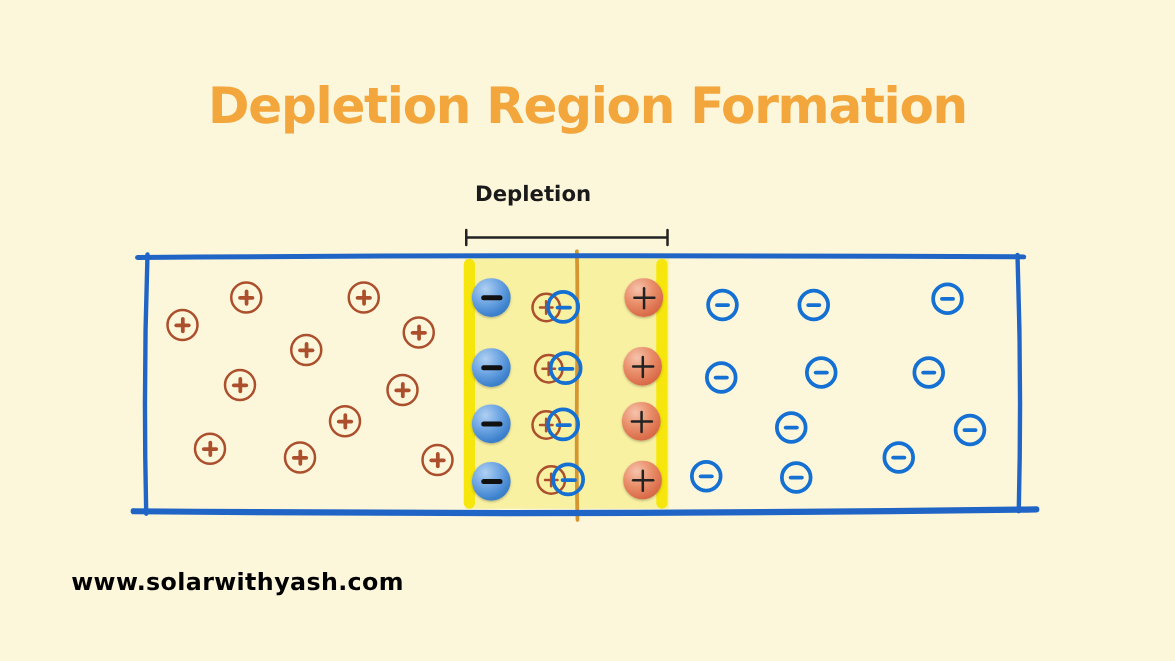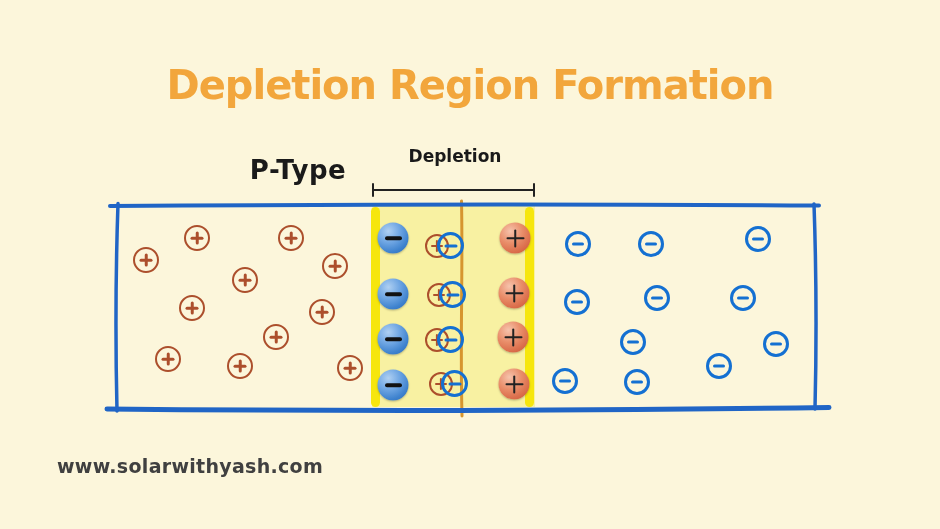--- a/index.html
+++ b/index.html
@@ -18,21 +18,21 @@
     position:absolute;top:62px;left:0;width:940px;text-align:center;
     font-size:40px;font-weight:800;letter-spacing:-1px;color:var(--title_text);
   }
   .side-label{
     position:absolute;top:155px;width:160px;text-align:center;
     font-size:26px;font-weight:800;color:var(--heading_text);letter-spacing:0.5px;
   }
   .label-p{left:218px;}
   .label-n{left:598px;}
   .label-depletion{
-    position:absolute;top:146px;left:380px;width:150px;text-align:center;
+    position:absolute;top:146px;left:380px;width:150px;text-align:left;
     font-size:17px;font-weight:800;line-height:1.25;color:var(--heading_text);
   }
   .label-depletion span{display:block;}
   .overlay-svg{position:absolute;left:0;top:0;width:940px;height:529px;}
   .canvas{position:absolute;left:0;top:0;width:940px;height:529px;}
   .ion{
     position:absolute;width:26px;height:26px;border-radius:50%;
     transform:translate(-50%,-50%);box-sizing:border-box;background:transparent;
   }
   .ion.p{border:2.5px solid var(--p_ion);color:var(--p_ion);}
@@ -47,31 +47,30 @@
     box-shadow:0 1px 2px rgba(0,0,0,0.25);
   }
   .sphere.e{background:radial-gradient(circle at 35% 28%,#AFD0F2 0%,#6FA6E3 38%,#3E82CE 70%,#2D67B2 100%);}
   .sphere.h{background:radial-gradient(circle at 35% 28%,#F6C3AC 0%,#E98E6A 40%,#DA6C4A 72%,#C2553A 100%);}
   .pair{position:absolute;width:44px;height:30px;transform:translate(-50%,-50%);}
   .ring{position:absolute;border-radius:50%;box-sizing:border-box;background:transparent;}
   .ring.brown{left:1px;top:3px;width:24px;height:24px;border:2px solid var(--p_ion);color:var(--p_ion);}
   .ring.blue{left:13px;top:1px;width:27px;height:27px;border:3px solid var(--n_ion);color:var(--n_ion);}
   .website{
     position:absolute;left:57px;top:455px;font-size:19px;font-weight:800;
-    color:#404040;letter-spacing:0.3px;
+    color:#000000;letter-spacing:0.3px;
   }
 </style>
 </head>
 <body>
 
 <div class="stage">
 
   <div class="title">Depletion Region Formation</div>
 
-  <div class="side-label label-p">P-Type</div>
 
   <div class="label-depletion">
     <span>Depletion</span>
   </div>
 
 
   <svg class="overlay-svg" viewBox="0 0 940 529">
 
     <rect x="372" y="206" width="163" height="201" style="fill:var(--depletion_fill)"></rect>
 

